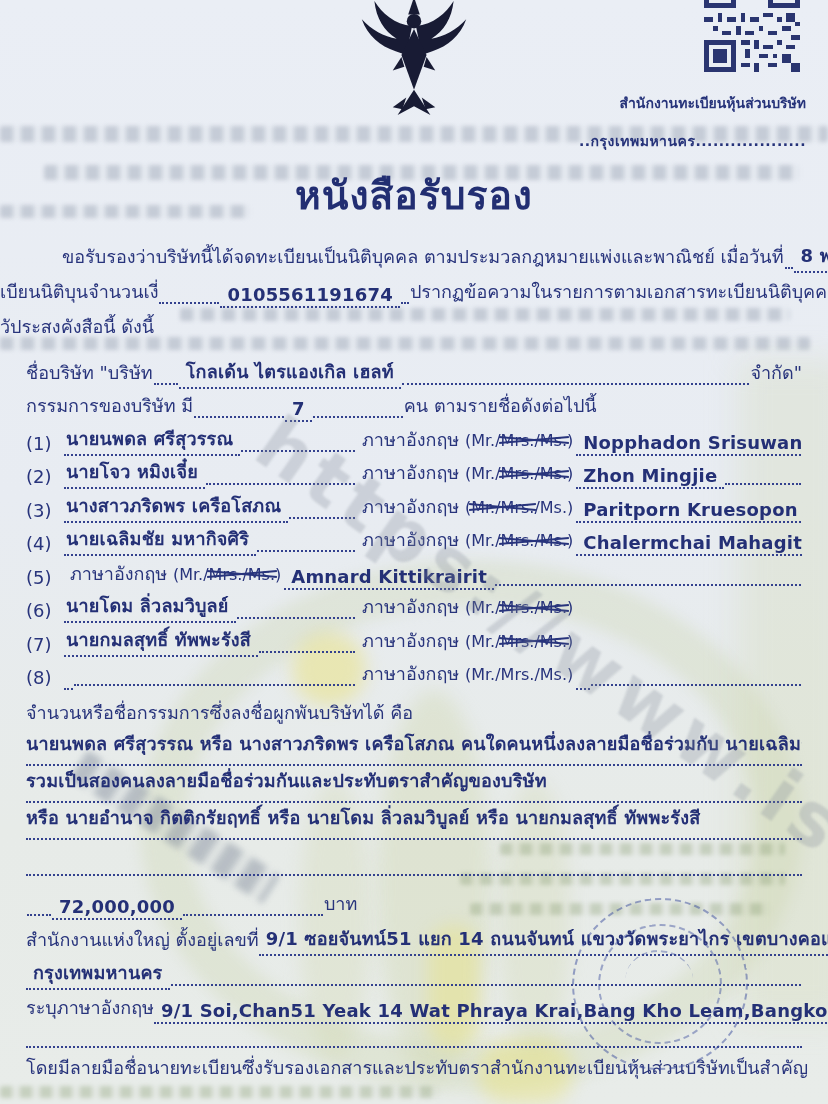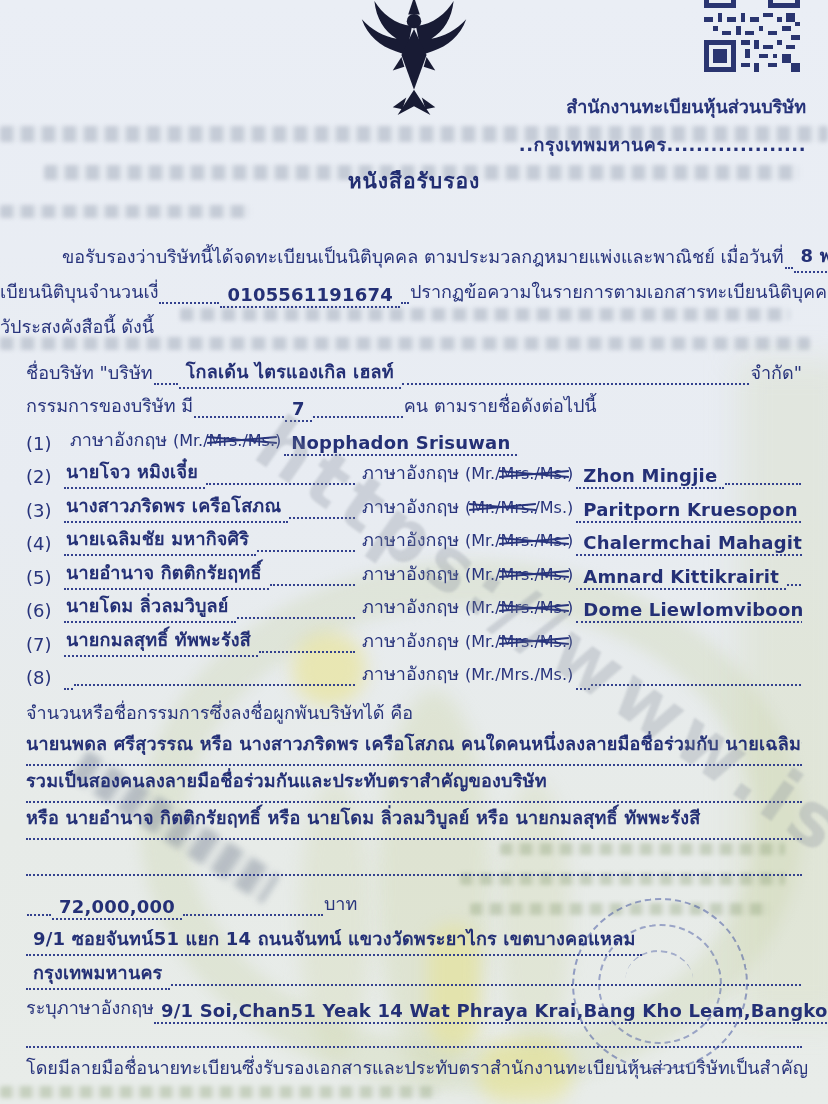--- a/index.html
+++ b/index.html
@@ -46,25 +46,25 @@
     border:2.5px dashed rgba(60,78,158,.50);border-radius:50%;transform:rotate(-10deg);pointer-events:none;}
   .stamp::after{content:"";position:absolute;left:24px;top:24px;right:24px;bottom:24px;
     border:2px dashed rgba(60,78,158,.45);border-radius:50%;}
   .stamp::before{content:"";position:absolute;left:52px;top:50px;right:52px;bottom:58px;
     border-top:2px dashed rgba(60,78,158,.40);border-radius:50%;transform:rotate(14deg);}
   
   .header{position:relative;height:232px;z-index:1;}
   .garuda{position:absolute;left:50%;transform:translateX(-50%);top:-4px;}
   .qr-wrap{position:absolute;right:28px;top:0;width:96px;height:72px;overflow:hidden;}
   .qr-wrap svg{display:block;margin-top:-24px;}
-  .office{position:absolute;right:22px;text-align:left;font-size:18px;font-weight:bold;color:#26337a;}
+  .office{position:absolute;right:22px;text-align:left;font-size:14px;font-weight:bold;color:#26337a;}
   .office1{top:92px;}
   .office2{top:130px;letter-spacing:.5px;}
   .doc-title{position:absolute;left:0;right:0;top:164px;text-align:center;
-    font-size:21px;font-weight:bold;color:#222e72;letter-spacing:1px;}
+    font-size:39px;font-weight:bold;color:#222e72;letter-spacing:1px;}
   
   .docbody{position:relative;z-index:1;padding:6px 26px 0 26px;font-size:18px;}
   .line{display:flex;align-items:flex-end;white-space:nowrap;}
   .dots{flex:1 1 auto;border-bottom:2px dotted #33418e;margin:0 1px 4px 1px;min-width:8px;}
   .dots.fix8{flex:0 0 8px;} .dots.fix24{flex:0 0 24px;} .dots.fix60{flex:0 0 60px;}
   .dots.fix90{flex:0 0 90px;} .dots.fix140{flex:0 0 140px;}
   .fillv{font-weight:bold;color:#243076;border-bottom:2px dotted #33418e;
     padding:0 7px 1px 7px;white-space:nowrap;letter-spacing:.2px;}
   .lbl{padding-bottom:2px;}
   .h35{height:35px;} .h33{height:33px;} .h34{height:34px;} .h36{height:36px;}
@@ -197,20 +197,24 @@
       <span class="lbl">กรรมการของบริษัท มี</span>
       <span class="dots fix90"></span>
       <span class="fillv">7</span>
       <span class="dots fix90"></span>
       <span class="lbl">คน ตามรายชื่อดังต่อไปนี้</span>
     </div>
 
     <div>
         <div class="d-row">
           <span class="d-no">(1)</span>
+          <span class="d-left">
+            <span class="fillv">นายนพดล ศรีสุวรรณ</span>
+            <span class="dots"></span>
+          </span>
           <span class="d-label">ภาษาอังกฤษ <span class="sal">(Mr./<span class="struck">Mrs./Ms.</span>)</span></span>
           <span class="d-right">
             <span class="fillv">Nopphadon Srisuwan</span>
           </span>
         </div>
         <div class="d-row">
           <span class="d-no">(2)</span>
           <span class="d-left">
             <span class="fillv">นายโจว หมิงเจี๋ย</span>
             <span class="dots"></span>
@@ -238,40 +242,33 @@
             <span class="fillv">นายเฉลิมชัย มหากิจศิริ</span>
             <span class="dots"></span>
           </span>
           <span class="d-label">ภาษาอังกฤษ <span class="sal">(Mr./<span class="struck">Mrs./Ms.</span>)</span></span>
           <span class="d-right">
             <span class="fillv">Chalermchai Mahagitsiri</span>
           </span>
         </div>
         <div class="d-row">
           <span class="d-no">(5)</span>
-          <span class="d-left">
-            <span class="fillv">นายอำนาจ กิตติกรัยฤทธิ์</span>
-            <span class="dots"></span>
-          </span>
           <span class="d-label">ภาษาอังกฤษ <span class="sal">(Mr./<span class="struck">Mrs./Ms.</span>)</span></span>
           <span class="d-right">
             <span class="fillv">Amnard Kittikrairit</span>
             <span class="dots"></span>
           </span>
         </div>
         <div class="d-row">
           <span class="d-no">(6)</span>
           <span class="d-left">
             <span class="fillv">นายโดม ลิ่วลมวิบูลย์</span>
             <span class="dots"></span>
           </span>
           <span class="d-label">ภาษาอังกฤษ <span class="sal">(Mr./<span class="struck">Mrs./Ms.</span>)</span></span>
-          <span class="d-right">
-            <span class="fillv">Dome Liewlomviboon</span>
-          </span>
         </div>
         <div class="d-row">
           <span class="d-no">(7)</span>
           <span class="d-left">
             <span class="fillv">นายกมลสุทธิ์ ทัพพะรังสี</span>
             <span class="dots"></span>
           </span>
           <span class="d-label">ภาษาอังกฤษ <span class="sal">(Mr./<span class="struck">Mrs./Ms.</span>)</span></span>
         </div>
         <div class="d-row">
@@ -298,20 +295,21 @@
     <div class="sep" style="margin-top:34px;"></div>
 
     <div class="line h34" style="margin-top:10px;">
       <span class="dots fix24"></span>
       <span class="fillv">72,000,000</span>
       <span class="dots fix140"></span>
       <span class="lbl">บาท</span>
     </div>
 
     <div class="line h36">
+      <span class="lbl">สำนักงานแห่งใหญ่ ตั้งอยู่เลขที่</span>
       <span class="fillv">9/1 ซอยจันทน์51 แยก 14 ถนนจันทน์ แขวงวัดพระยาไกร เขตบางคอแหลม</span>
 
     </div>
     <div class="line h34">
       <span class="fillv">กรุงเทพมหานคร</span>
       <span class="dots"></span>
     </div>
     <div class="line h34">
       <span class="lbl">ระบุภาษาอังกฤษ</span>
       <span class="fillv">9/1 Soi,Chan51 Yeak 14 Wat Phraya Krai,Bang Kho Leam,Bangkok</span>

